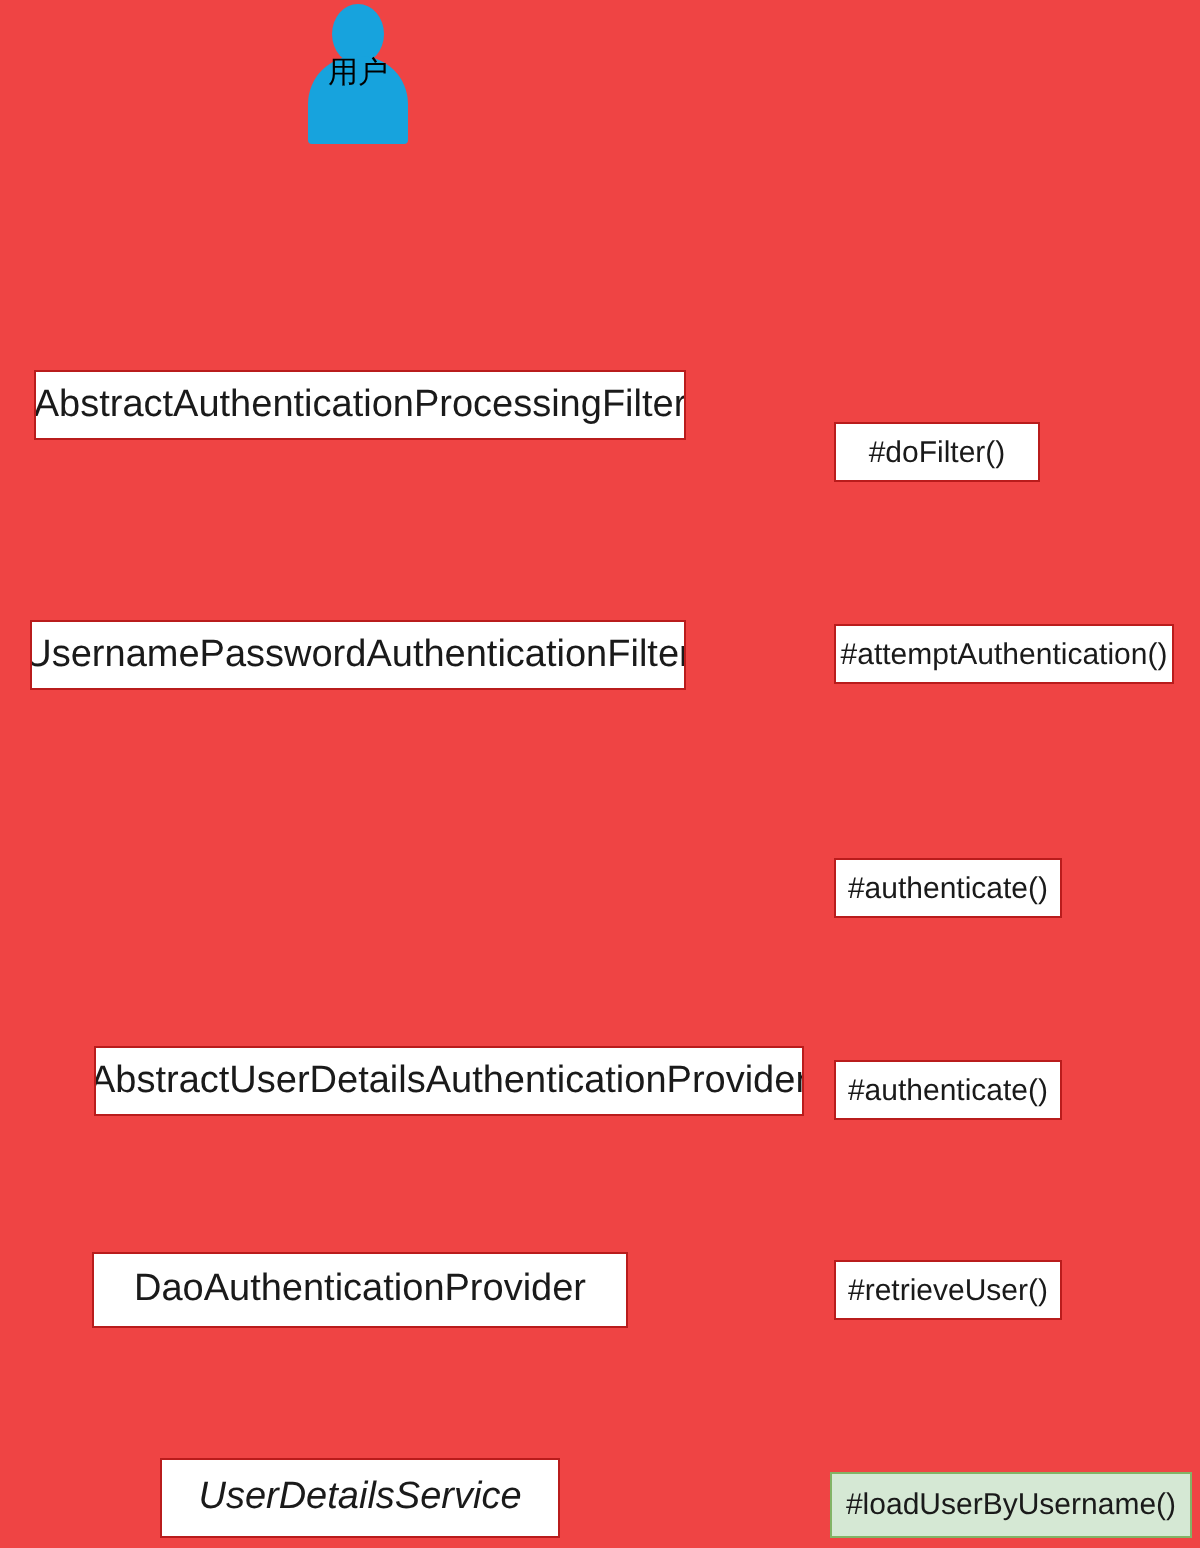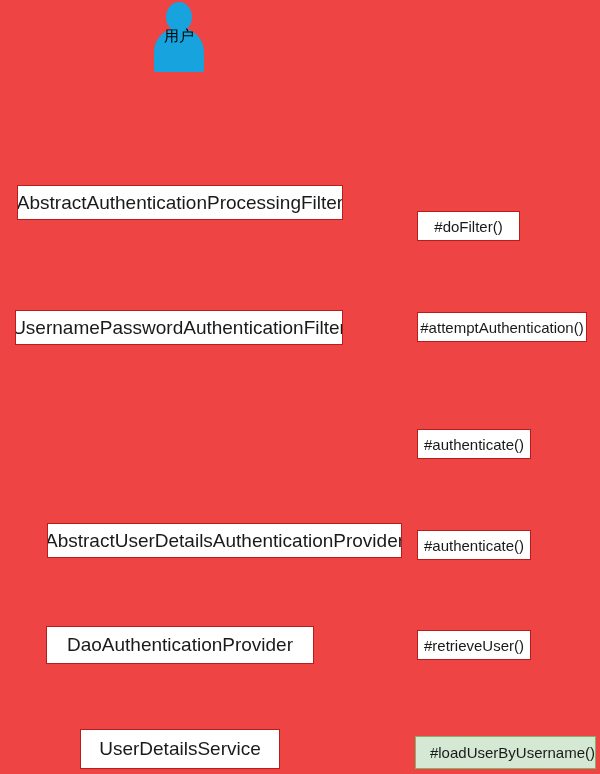--- a/index.html
+++ b/index.html
@@ -70,21 +70,20 @@
   }
   .node.class-box {
     font-size: 19px;
   }
   .node.method-box {
     font-size: 15px;
   }
   .node.highlight {
     background: #d5e8d4;
     border-color: #82b366;
-    justify-content: flex-end;
   }
 </style>
 </head>
 <body>
 
 <div id="canvas">
 
   <div class="actor">
     <div class="actor-head"></div>
     <div class="actor-body"></div>
@@ -116,20 +115,20 @@
     <span>#authenticate()</span>
   </div>
 
   <div class="node class-box" style="left:46px; top:626px; width:268px; height:38px;justify-content:center;">
     <span>DaoAuthenticationProvider</span>
   </div>
   <div class="node method-box" style="left:417px; top:630px; width:114px; height:30px;">
     <span>#retrieveUser()</span>
   </div>
 
-  <div class="node class-box" style="left:80px; top:729px; width:200px; height:40px;">
+  <div class="node class-box" style="left:80px; top:729px; width:200px; height:40px;font-style:italic;">
     <span>UserDetailsService</span>
   </div>
   <div class="node method-box highlight" style="left:415px; top:736px; width:181px; height:33px;">
     <span>#loadUserByUsername()</span>
   </div>
 
 </div>
 
 </body></html>

